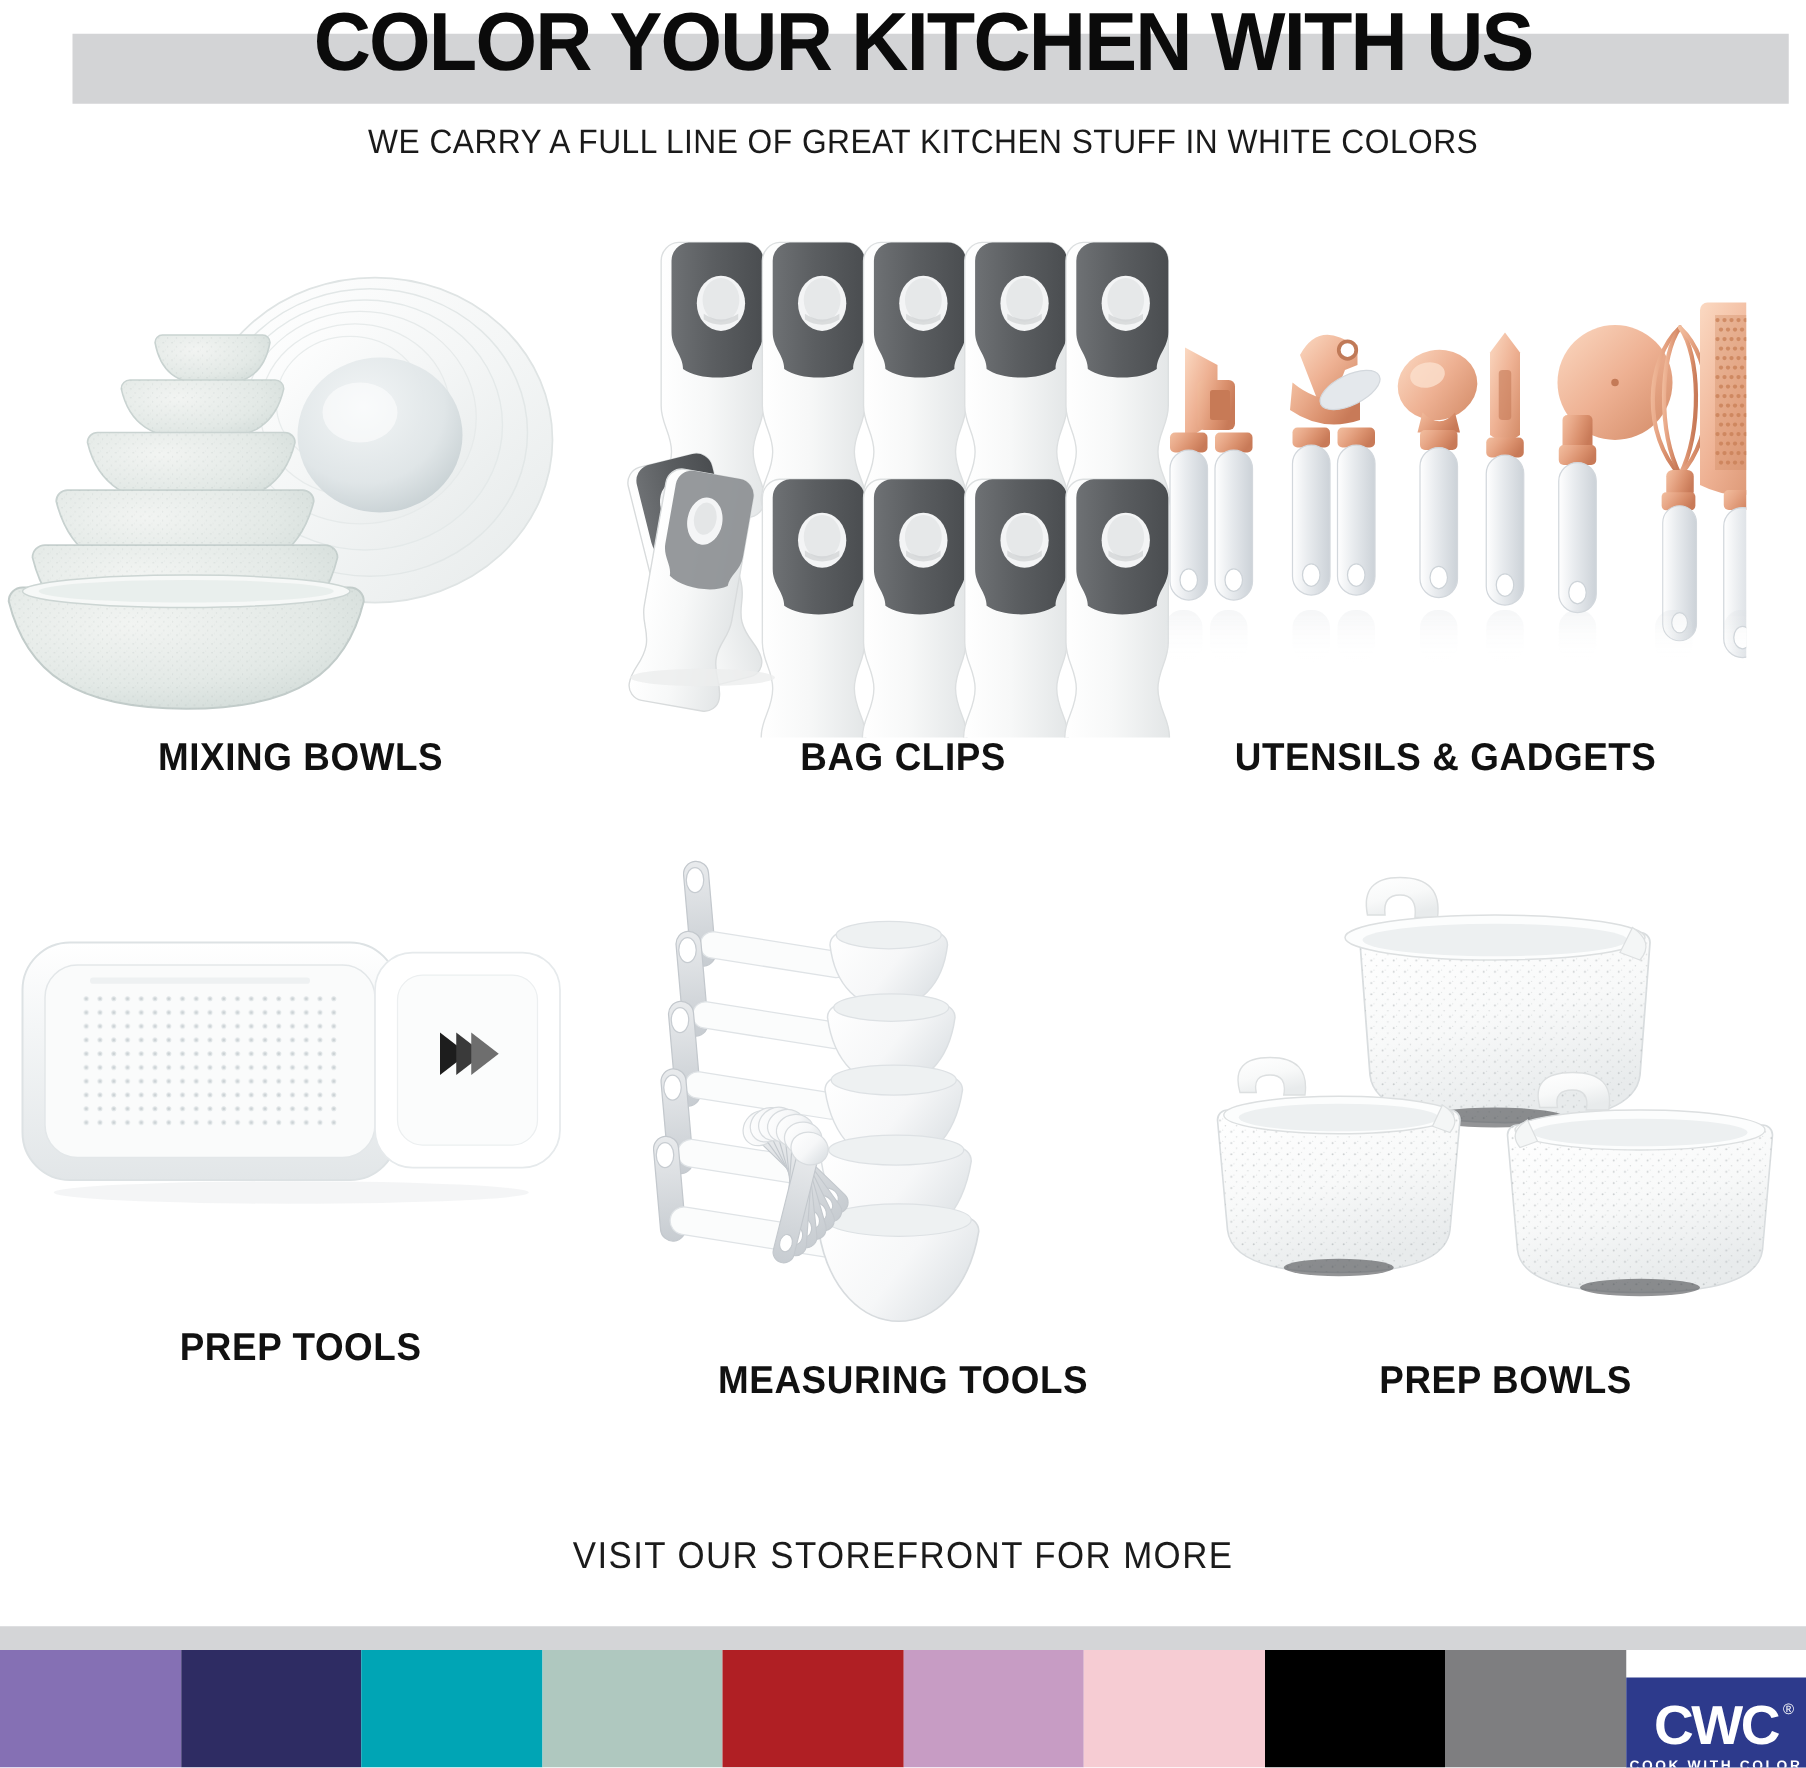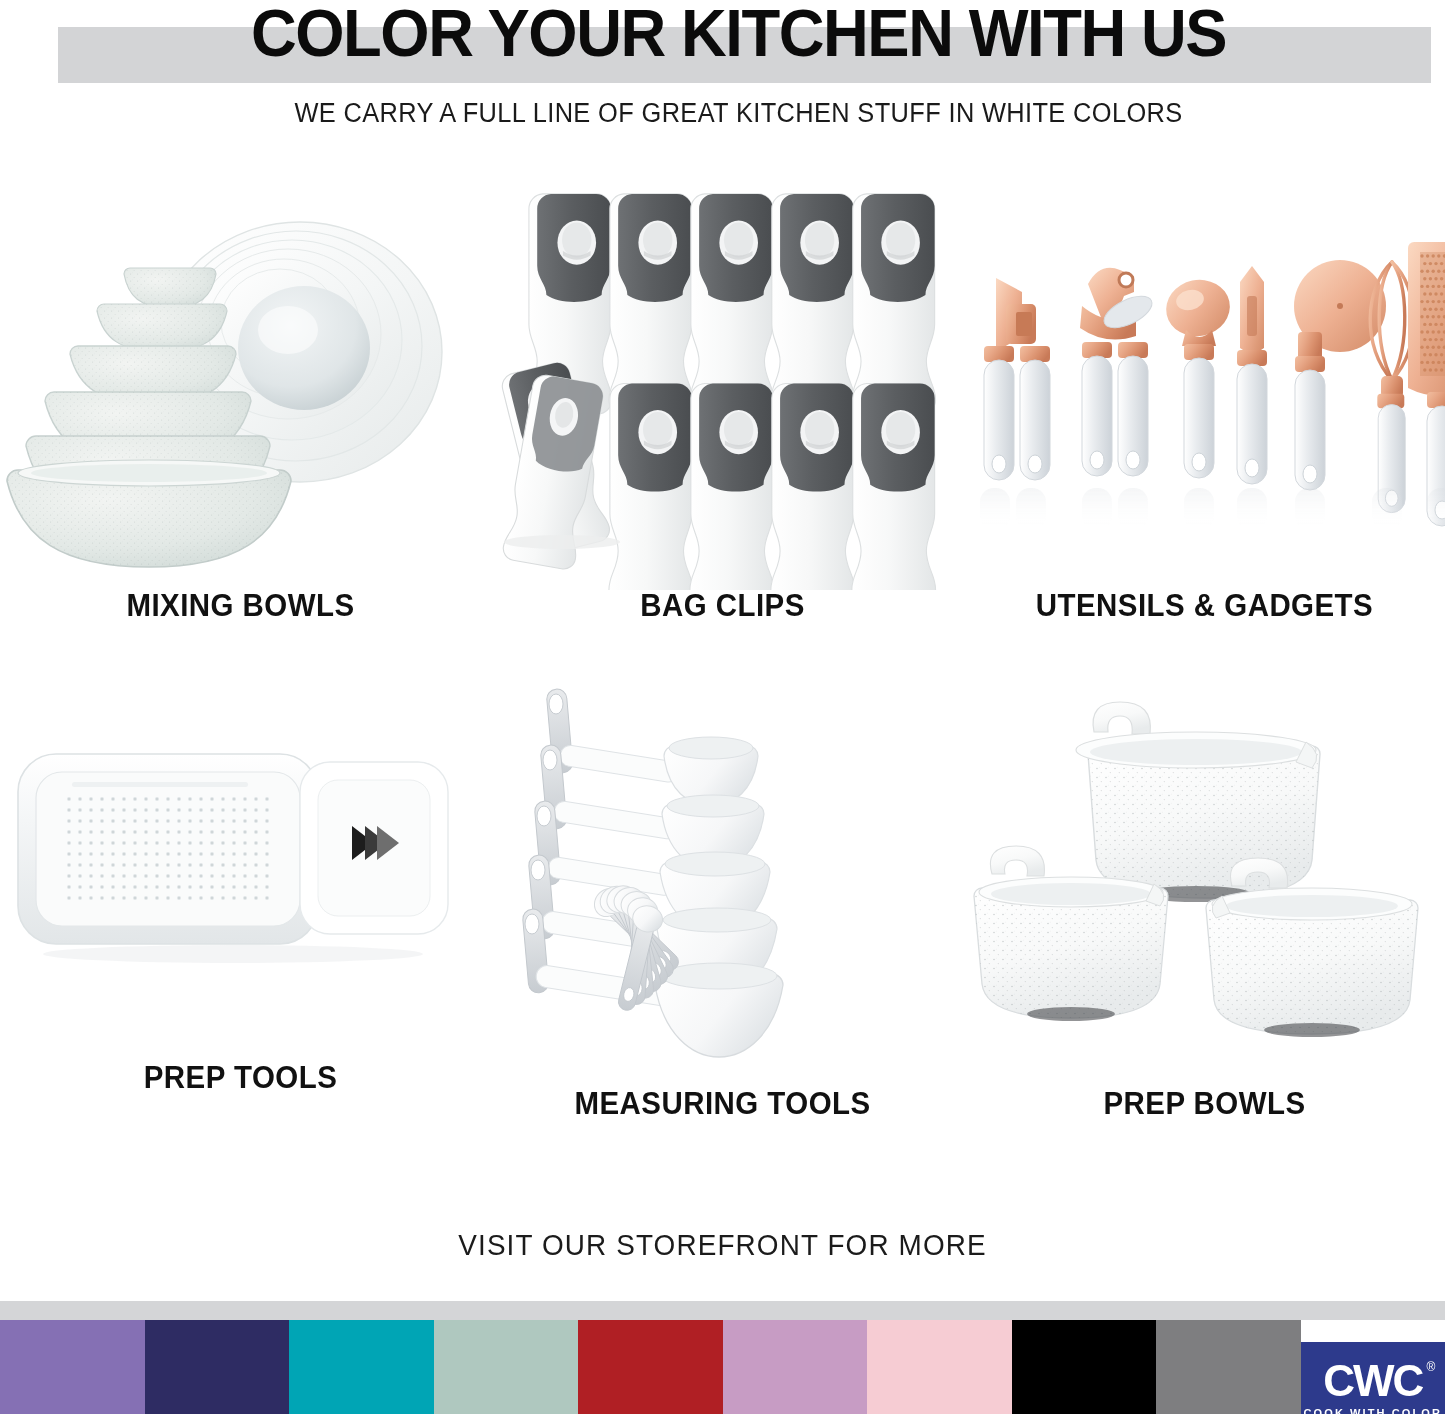--- a/index.html
+++ b/index.html
@@ -32,21 +32,21 @@
   .grid{position:absolute;left:0;top:170px;width:1445px;height:1020px;padding-left:28px;}
   .cell{position:absolute;width:481px;height:490px;}
   .cell .art{position:absolute;left:0;top:0;width:481px;height:420px;}
   .cell .art svg{display:block;width:100%;height:100%;}
   .cell-label{
     position:absolute;left:0;top:418px;width:481px;text-align:center;
     font-size:31px;font-weight:700;letter-spacing:.5px;color:#111;
     font-family:"Liberation Sans Narrow","Liberation Sans",sans-serif;
     transform:scaleX(.95);transform-origin:center top;white-space:nowrap;
   }
-  .c0{left:0;top:0;}   .c1{left:482px;top:0;}   .c2{left:964px;top:0;}
+  .c0{left:0;top:0;}   .c1{left:482px;top:0;}   .c2{left:916px;top:0;}
   .c3{left:0;top:472px;}.c4{left:482px;top:498px;}.c5{left:964px;top:498px;}
 
   
   .storefront{
     position:absolute;left:0;top:1228px;width:1445px;text-align:center;
     font-size:30px;font-weight:300;letter-spacing:1.2px;color:#1b1b1b;
     font-family:"Liberation Sans Narrow","Liberation Sans",sans-serif;
     transform:scaleX(.93);transform-origin:center top;white-space:nowrap;
   }
 

